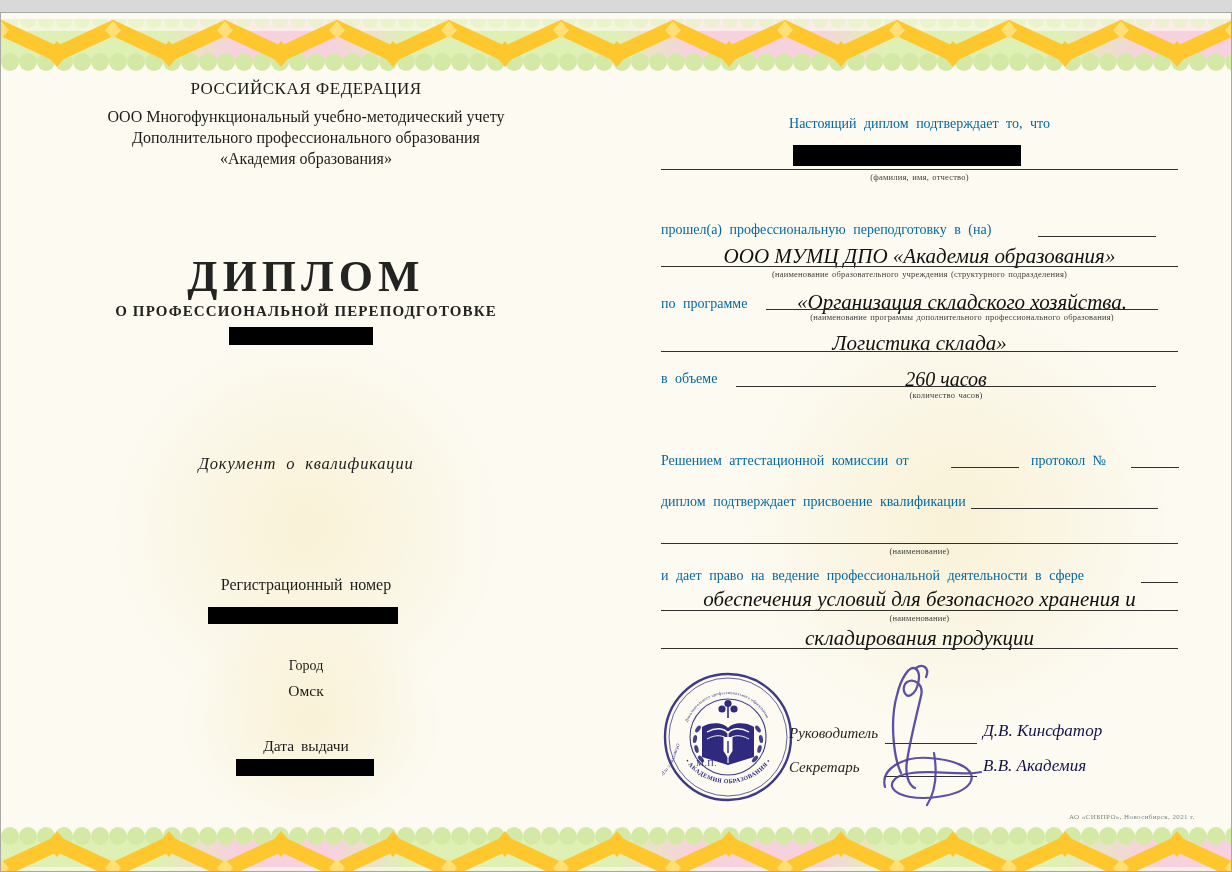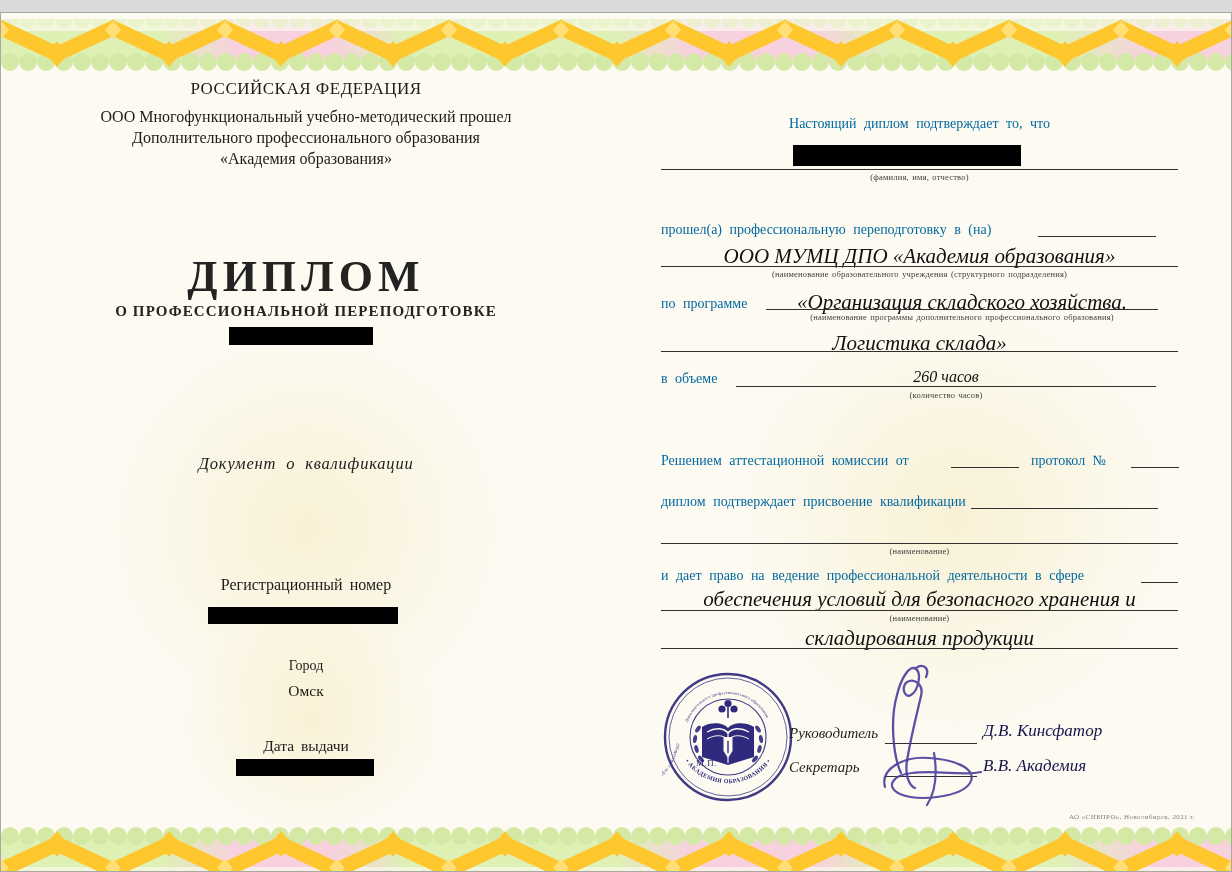--- a/index.html
+++ b/index.html
@@ -13,21 +13,21 @@
   .band{position:absolute;left:0;width:1232px;height:52px;}
   .band.top{top:6px;}
   .band.bottom{top:814px;transform:scaleY(-1);}
   
   .wm{position:absolute;border-radius:50%;
       background:radial-gradient(closest-side,rgba(242,221,152,.30),rgba(242,221,152,0));}
   
   .t{position:absolute;white-space:nowrap;}
   .ctr{text-align:center;}
   .lbl{font-size:14px;word-spacing:4px;color:#0369a1;}
-  .val{font-style:italic;font-size:16px;color:#101010;}
+  .val{font-style:italic;font-size:20px;color:#101010;}
   .cap{font-size:8.5px;color:#3d3d3b;letter-spacing:.2px;word-spacing:1px;}
   .rule{position:absolute;height:0;border-top:1.4px solid #30302e;}
   .bar{position:absolute;background:#000;}
   .hdr{font-size:16px;line-height:21px;}
   .title{font-size:44px;font-weight:bold;letter-spacing:5px;color:#232321;}
   .subtitle{font-size:15px;font-weight:bold;letter-spacing:1.1px;color:#232321;}
   .sig-label{font-style:italic;font-size:15px;color:#1f1f1d;}
   .sig-name{font-style:italic;font-size:17px;color:#14124a;}
   .print-mark{font-size:7px;color:#7d8578;letter-spacing:.4px;}
   svg{display:block;}
@@ -102,21 +102,21 @@
       <path fill="#ffc72e" d="M56,22l11,13-11,13-11-13z M168,22l11,13-11,13-11-13z M280,22l11,13-11,13-11-13z M392,22l11,13-11,13-11-13z M504,22l11,13-11,13-11-13z M616,22l11,13-11,13-11-13z M728,22l11,13-11,13-11-13z M840,22l11,13-11,13-11-13z M952,22l11,13-11,13-11-13z M1064,22l11,13-11,13-11-13z M1176,22l11,13-11,13-11-13z"></path>
       <path fill="#ffe07a" opacity=".95" d="M0,2l8,9-8,9-8-9z M112,2l8,9-8,9-8-9z M224,2l8,9-8,9-8-9z M336,2l8,9-8,9-8-9z M448,2l8,9-8,9-8-9z M560,2l8,9-8,9-8-9z M672,2l8,9-8,9-8-9z M784,2l8,9-8,9-8-9z M896,2l8,9-8,9-8-9z M1008,2l8,9-8,9-8-9z M1120,2l8,9-8,9-8-9z M1232,2l8,9-8,9-8-9z"></path>
     </svg>
   </div>
 
   <div class="wm" style="left:110px;top:320px;width:390px;height:390px;"></div>
   <div class="wm" style="left:740px;top:290px;width:430px;height:430px;"></div>
   <div class="wm" style="left:180px;top:600px;width:260px;height:220px;"></div>
 
   <div class="t ctr" style="left:55px;top:66px;width:500px;font-size:17px;letter-spacing:.5px;">РОССИЙСКАЯ ФЕДЕРАЦИЯ</div>
-  <div class="t ctr hdr" style="left:55px;top:93px;width:500px;">ООО Многофункциональный учебно-методический прошел</div>
+  <div class="t ctr hdr" style="left:55px;top:93px;width:500px;">ООО Многофункциональный учебно-методический учету</div>
   <div class="t ctr hdr" style="left:55px;top:114px;width:500px;">Дополнительного профессионального образования</div>
   <div class="t ctr hdr" style="left:55px;top:135px;width:500px;">«Академия образования»</div>
 
   <div class="t ctr title" style="left:55px;top:238px;width:500px;">ДИПЛОМ</div>
   <div class="t ctr subtitle" style="left:55px;top:290px;width:500px;">О ПРОФЕССИОНАЛЬНОЙ ПЕРЕПОДГОТОВКЕ</div>
   <div class="bar" style="left:228px;top:314px;width:144px;height:18px;"></div>
 
   <div class="t ctr" style="left:55px;top:441px;width:500px;font-style:italic;font-size:16.5px;letter-spacing:.8px;word-spacing:5px;">Документ о квалификации</div>
 
   <div class="t ctr" style="left:55px;top:563px;width:500px;font-size:16px;word-spacing:3px;">Регистрационный номер</div>

